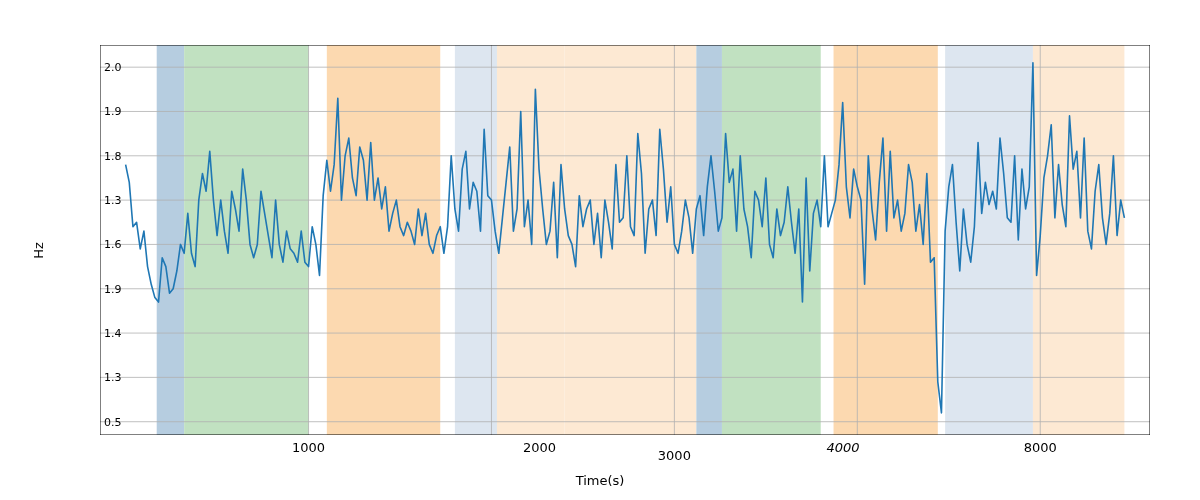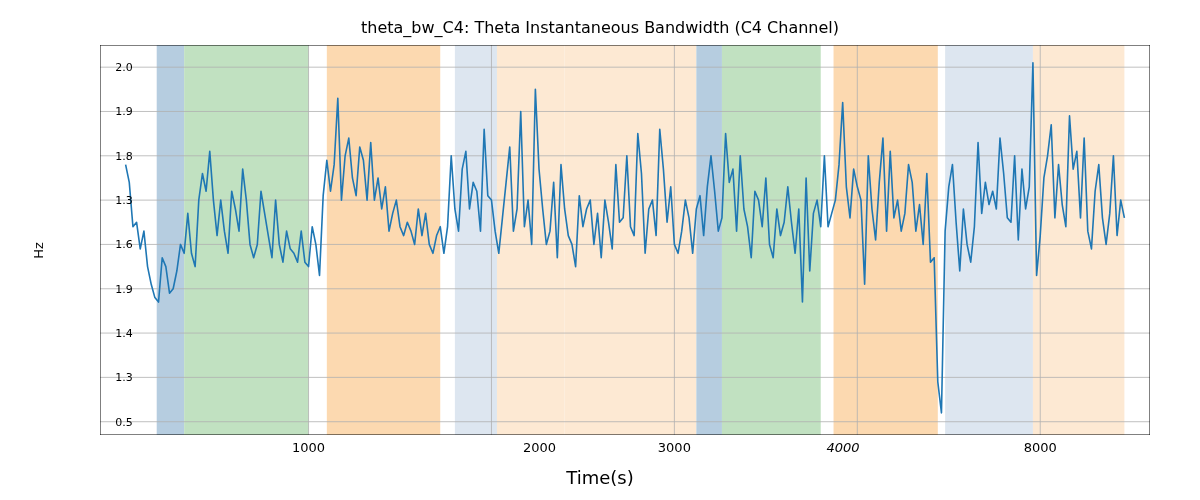--- a/index.html
+++ b/index.html
@@ -39,59 +39,58 @@
     font-size: 13px;
     color: #000;
     white-space: nowrap;
   }
   .xlabel {
     position: absolute;
     bottom: 12px;
     left: 0;
     width: 1200px;
     text-align: center;
-    font-size: 18px;
+    font-size: 13px;
     color: #000;
   }
   .axes {
     position: absolute;
     left: 100px;
     top: 45px;
     width: 1050px;
     height: 390px;
   }
   svg.plot {
     width: 1050px;
     height: 390px;
     display: block;
   }
   .ytick-label {
     position: absolute;
     right: 1056px;
     font-size: 11px;
     color: #000;
     transform: translateY(-50%);
-    text-align: center;
+    text-align: left;
     width: 40px;
   }
   .xtick-label {
     position: absolute;
     top: 440px;
     font-size: 13px;
     color: #000;
     transform: translateX(-50%);
     text-align: center;
   }
 </style>
 </head>
 <body>
 
 <div class="figure">
 
-  <div class="title">theta_bw_C4: Theta Instantaneous Bandwidth (C4 Channel)</div>
 
   <div class="ylabel">
     <span>Hz</span>
   </div>
 
   <div class="axes">
     <svg class="plot" viewBox="0 0 1050 390" preserveAspectRatio="none">
       <g id="bands">
           <rect x="56.707317073170735" y="0" width="27.439024390243894" height="390" fill="#b6cde0"></rect>
           <rect x="84.14634146341463" y="0" width="124.39024390243902" height="390" fill="#c1e1c1"></rect>
@@ -135,20 +134,20 @@
       <div class="ytick-label" style="top: 288.75px;">1.9</div>
       <div class="ytick-label" style="top: 244.432px;">1.6</div>
       <div class="ytick-label" style="top: 200.114px;">1.3</div>
       <div class="ytick-label" style="top: 155.795px;">1.8</div>
       <div class="ytick-label" style="top: 111.477px;">1.9</div>
       <div class="ytick-label" style="top: 67.1591px;">2.0</div>
     </div>
   <div id="xticks">
       <div class="xtick-label" style="left: 308.537px;">1000</div>
       <div class="xtick-label" style="left: 491.463px; margin-left: 48px;">2000</div>
-      <div class="xtick-label" style="left: 674.39px;">3000</div>
+      <div class="xtick-label" style="left: 674.39px; margin-top: 8px;">3000</div>
       <div class="xtick-label" style="left: 843px; font-style: italic;">4000</div>
       <div class="xtick-label" style="left: 1040.24px;">8000</div>
     </div>
 
   <div class="xlabel">Time(s)</div>
 
 </div>
 
 </body></html>

